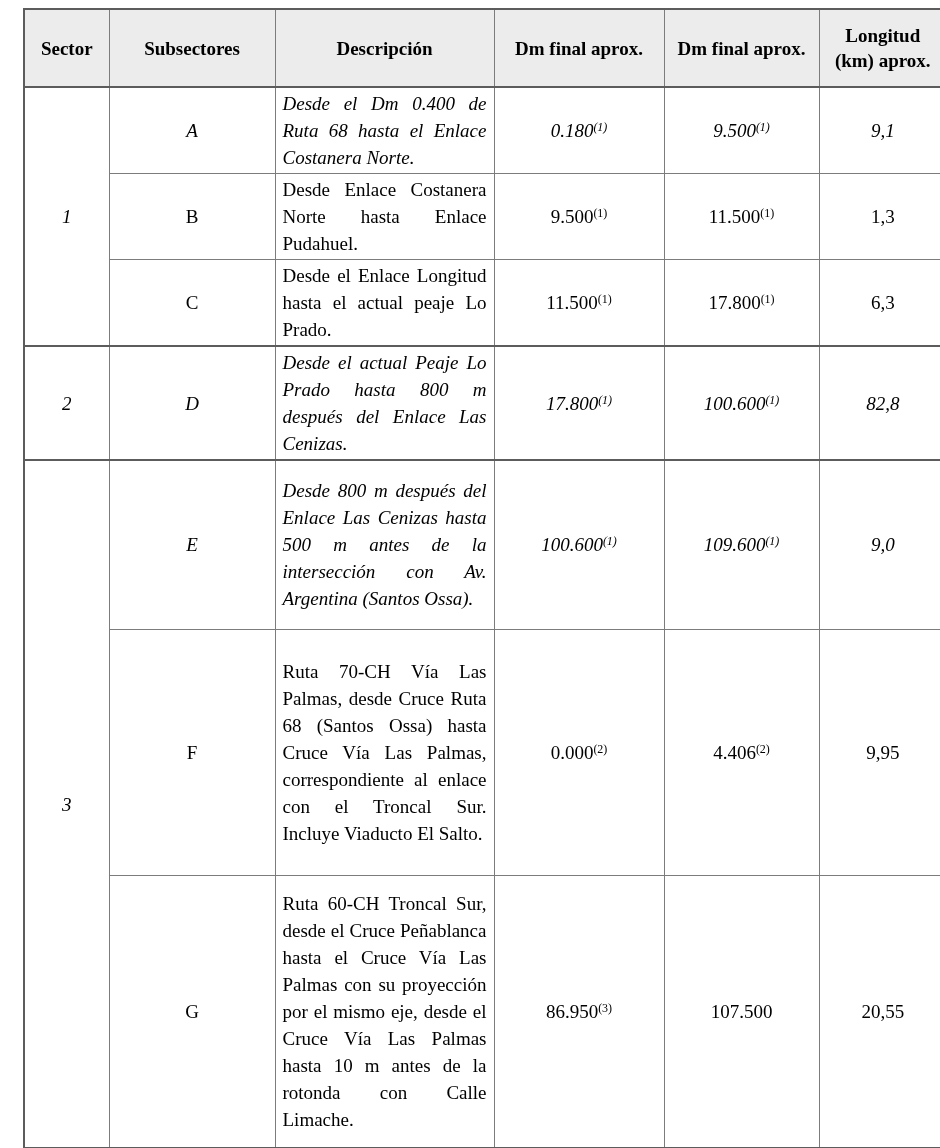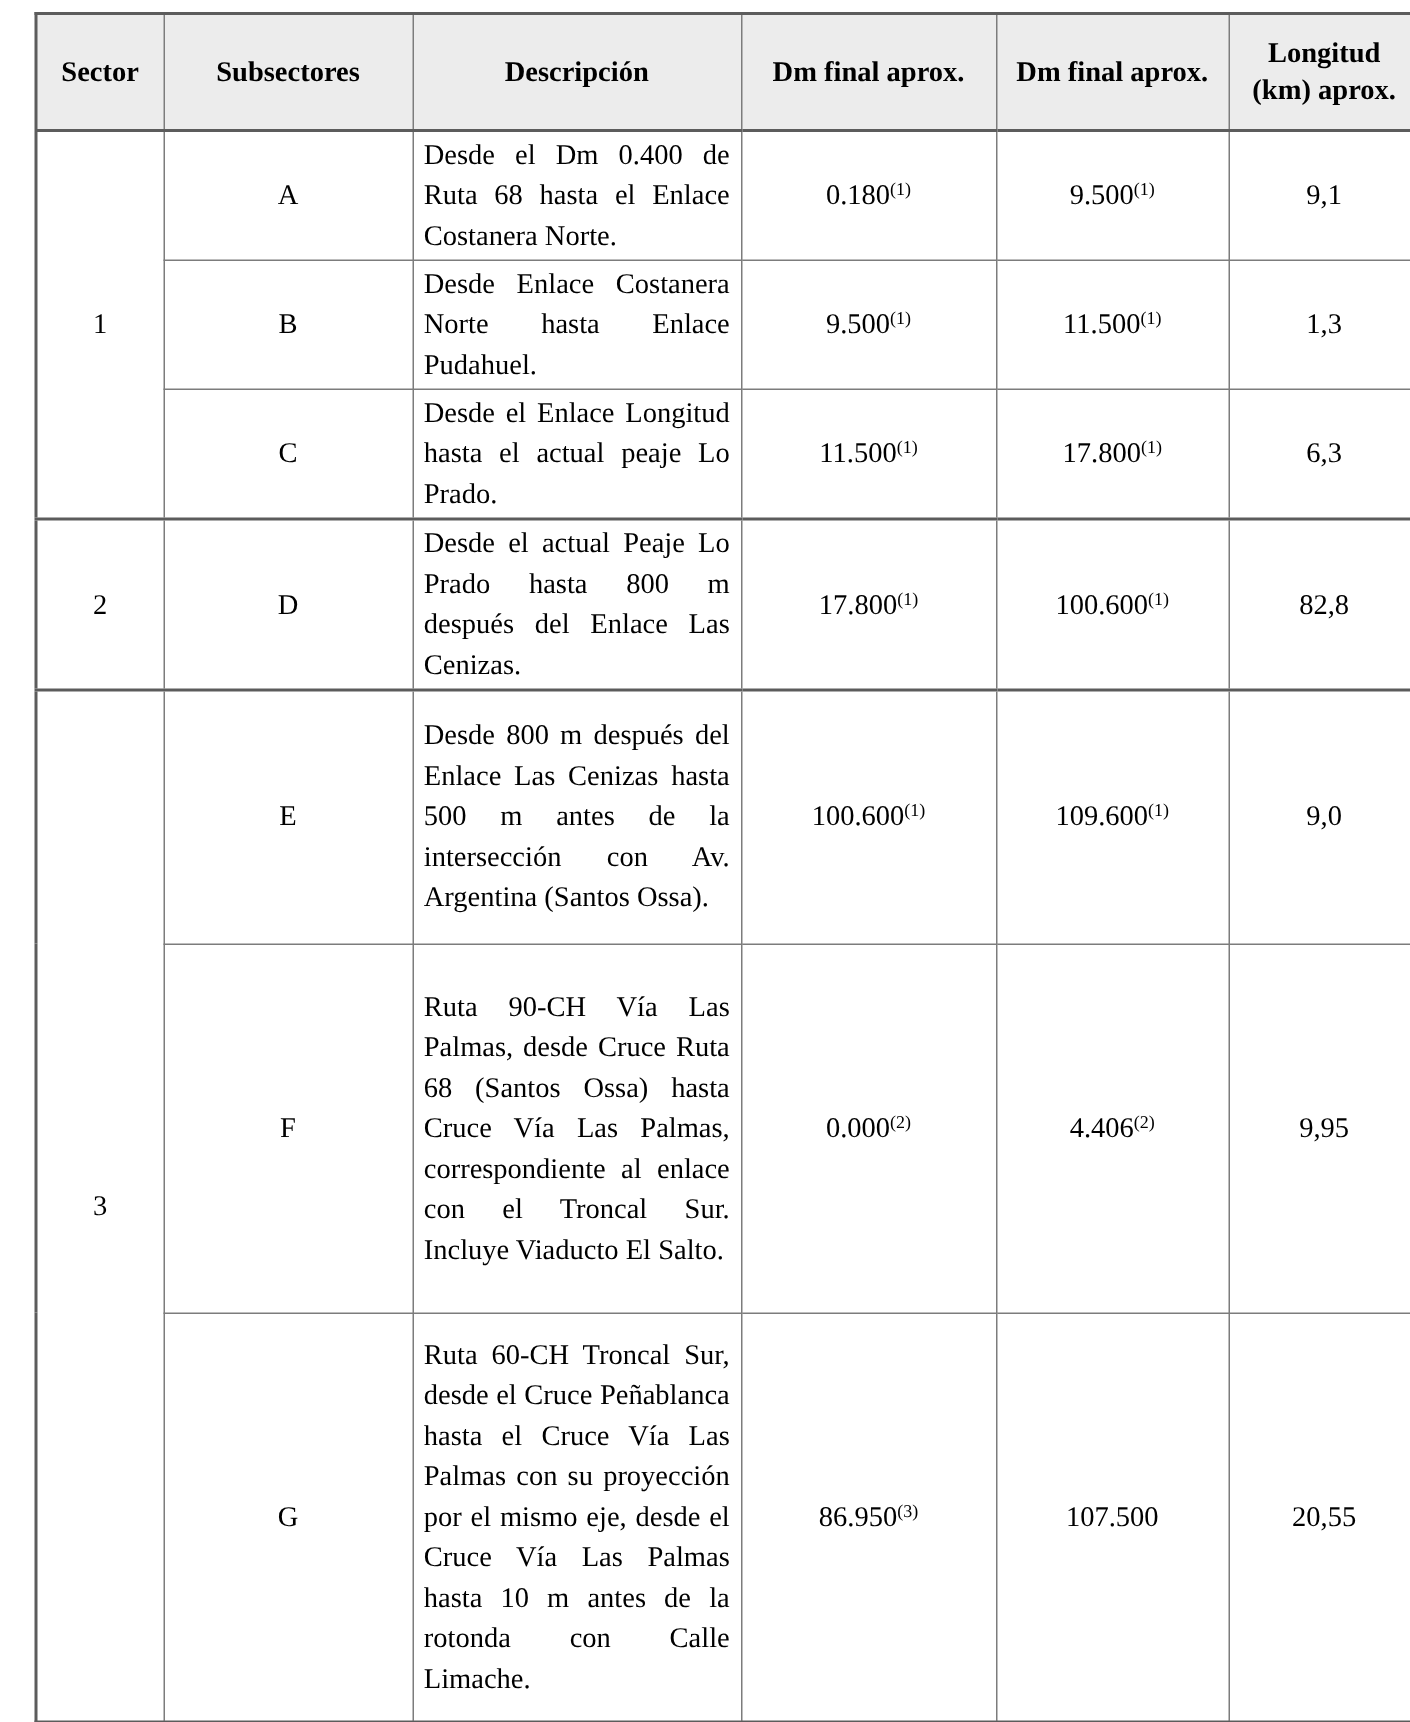--- a/index.html
+++ b/index.html
@@ -46,21 +46,21 @@
     font-size:19px;
     line-height:27px;
     vertical-align:middle;
     padding:2px 5px;
   }
   td.desc{
     text-align:justify;
     padding:2px 7px;
   }
   td.center{text-align:center;}
-  tr.sector-start td{border-top:2px solid var(--border-strong);}
+  tr.sector-start td{border-top:2px solid var(--border-strong);font-style:italic;}
   sup{
     font-size:12px;
     line-height:0;
     vertical-align:6px;
   }
   
   tbody tr:nth-child(1){height:85px;}
   tbody tr:nth-child(2){height:85px;}
   tbody tr:nth-child(3){height:81px;}
   tbody tr:nth-child(4){height:109px;}
@@ -124,21 +124,21 @@
       <tr class="sector-start">
         <td class="center" rowspan="3">3</td>
         <td class="center">E</td>
         <td class="desc">Desde 800 m después del Enlace Las Cenizas hasta 500 m antes de la intersección con Av. Argentina (Santos Ossa).</td>
         <td class="center"><span>100.600</span><sup>(1)</sup></td>
         <td class="center"><span>109.600</span><sup>(1)</sup></td>
         <td class="center">9,0</td>
       </tr>
       <tr>
         <td class="center">F</td>
-        <td class="desc">Ruta 90-CH Vía Las Palmas, desde Cruce Ruta 68 (Santos Ossa) hasta Cruce Vía Las Palmas, correspondiente al enlace con el Troncal Sur. Incluye Viaducto El Salto.</td>
+        <td class="desc">Ruta 70-CH Vía Las Palmas, desde Cruce Ruta 68 (Santos Ossa) hasta Cruce Vía Las Palmas, correspondiente al enlace con el Troncal Sur. Incluye Viaducto El Salto.</td>
         <td class="center"><span>0.000</span><sup>(2)</sup></td>
         <td class="center"><span>4.406</span><sup>(2)</sup></td>
         <td class="center">9,95</td>
       </tr>
       <tr>
         <td class="center">G</td>
         <td class="desc">Ruta 60-CH Troncal Sur, desde el Cruce Peñablanca hasta el Cruce Vía Las Palmas con su proyección por el mismo eje, desde el Cruce Vía Las Palmas hasta 10 m antes de la rotonda con Calle Limache.</td>
         <td class="center"><span>86.950</span><sup>(3)</sup></td>
         <td class="center"><span>107.500</span></td>
         <td class="center">20,55</td>

